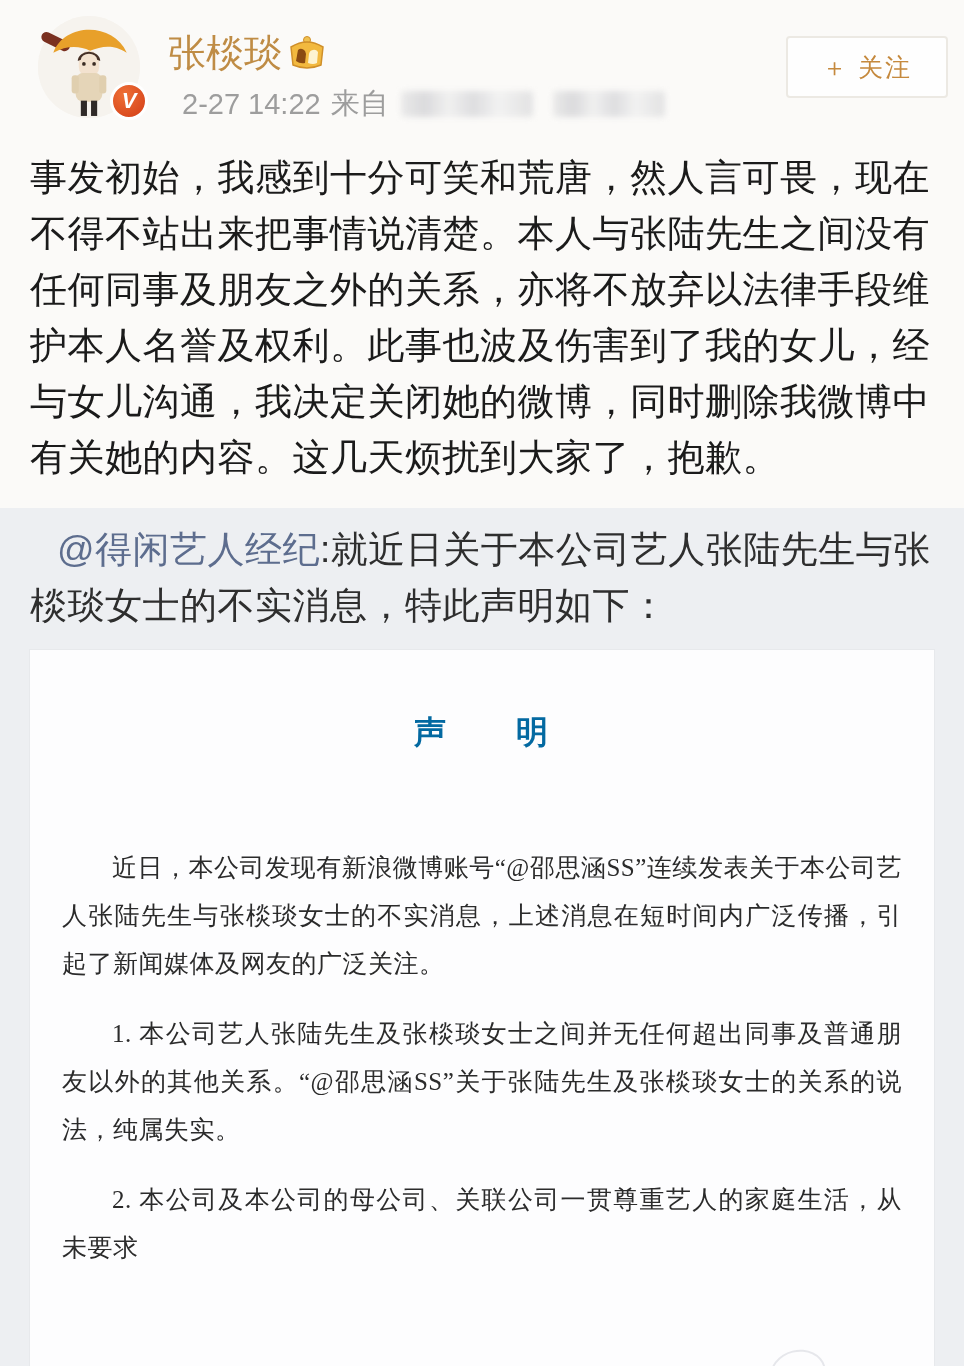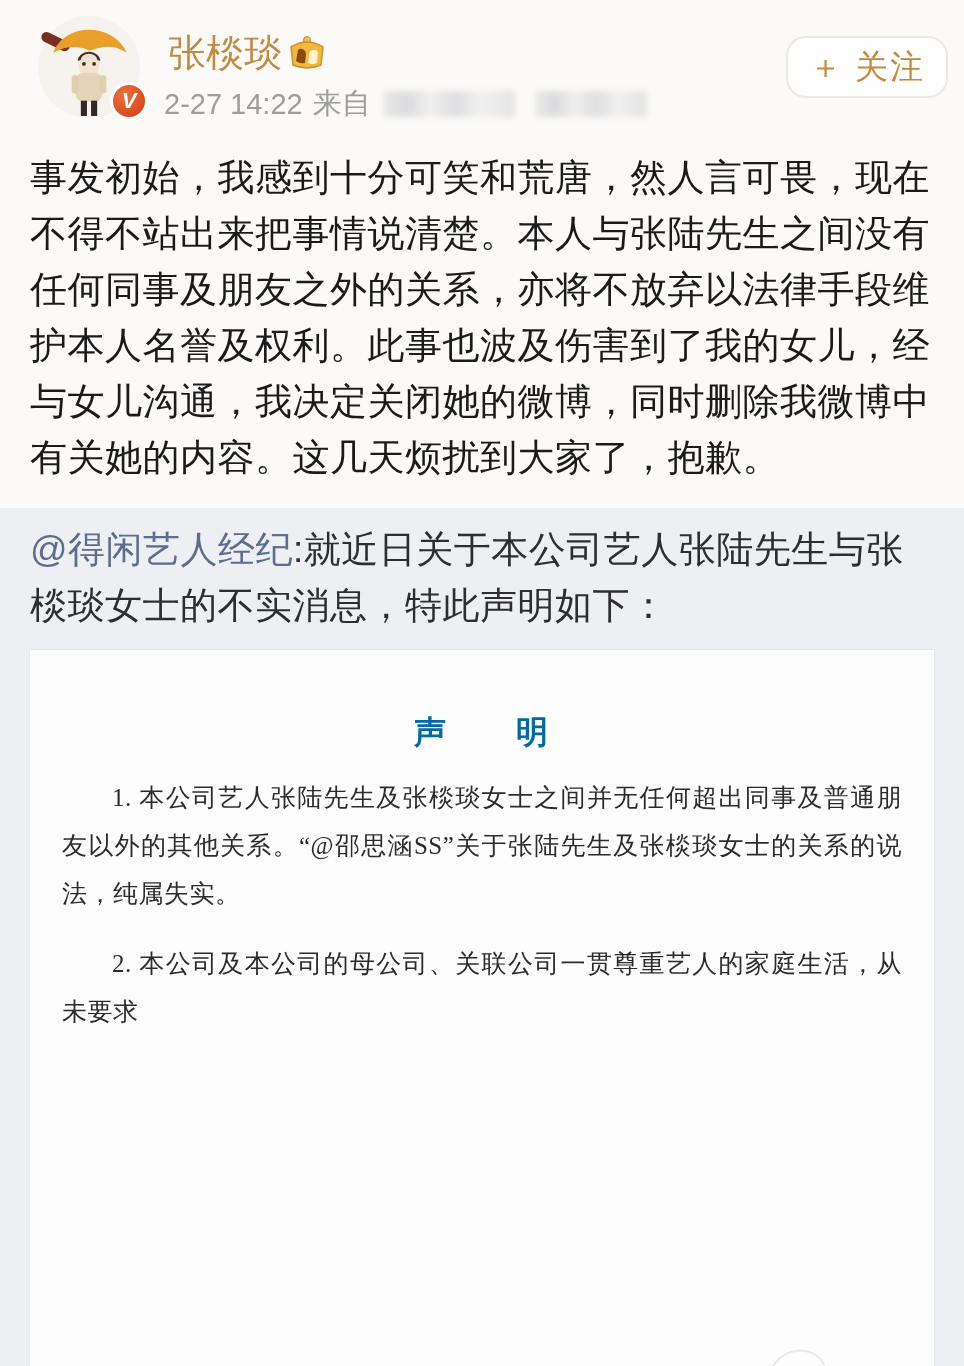--- a/index.html
+++ b/index.html
@@ -27,56 +27,56 @@
     color: #fff; font-weight: bold; font-style: italic; font-size: 22px;
     display: flex; align-items: center; justify-content: center;
   }
   .name-row {
     position: absolute; left: 168px; top: 28px;
     display: flex; align-items: center; gap: 4px;
   }
   .username { font-size: 38px; font-weight: 500; color: #bf8c45; cursor: pointer; }
   .crown-icon svg { width: 42px; height: 38px; display: block; }
   .time-row {
-    position: absolute; left: 164px; top: 84px;
+    position: absolute; left: 182px; top: 84px;
     display: flex; align-items: center; gap: 10px;
     font-size: 29px; color: #9d9d9d;
   }
   .blur-patch {
     display: inline-block; height: 26px; border-radius: 4px;
     background: linear-gradient(90deg,#e7e7e7,#d5d5d8 18%,#efefef 36%,#d9d9dc 55%,#f1f1f1 74%,#dededf 100%);
     filter: blur(3px); opacity: .85; margin-left: 2px;
   }
   .blur-1 { width: 132px; }
   .blur-2 { width: 112px; margin-left: 10px; }
   .follow-btn {
     position: absolute; right: 16px; top: 36px;
     width: 162px; height: 62px;
-    background: #fefefe; border: 2px solid #ece9e3; border-radius: 20px;
-    font-size: 33px; color: #c5893d; font-family: inherit;
+    background: #fefefe; border: 2px solid #ece9e3; border-radius: 4px;
+    font-size: 25px; color: #c5893d; font-family: inherit;
     display: flex; align-items: center; justify-content: center;
     cursor: pointer; letter-spacing: 2px;
   }
 
   
   .post-text {
     margin: 28px 28px 0 30px; width: 906px;
     font-size: 37px; line-height: 56px; letter-spacing: .5px;
     color: #1b1b1b;
   }
 
   
   .quote-section {
     margin-top: 22px; background: #edeff2;
     min-height: 880px;
     padding: 14px 28px 40px 30px;
     cursor: pointer;
   }
   .quote-text { font-size: 37px; line-height: 56px; letter-spacing: .5px; color: #2e2e2e; }
-  .quote-link { color: #5d6d8e; cursor: pointer; }
+  .quote-link { color: #5d6d8e; cursor: pointer; margin-left: 27px; }
 
   
   .document {
     position: relative;
     margin-top: 16px; margin-right: 2px;
     background: #fdfdfe;
     box-shadow: 0 0 0 1px rgba(0,0,0,.025);
     padding: 62px 32px 40px 32px;
     font-family: "Liberation Serif", "DejaVu Serif", serif;
     color: #2b2b2b;
@@ -151,19 +151,20 @@
     <div class="post-text">事发初始，我感到十分可笑和荒唐，然人言可畏，现在不得不站出来把事情说清楚。本人与张陆先生之间没有任何同事及朋友之外的关系，亦将不放弃以法律手段维护本人名誉及权利。此事也波及伤害到了我的女儿，经与女儿沟通，我决定关闭她的微博，同时删除我微博中有关她的内容。这几天烦扰到大家了，抱歉。</div>
   </div>
 
   <div class="quote-section">
     <div class="quote-text">
       <span class="quote-link">@得闲艺人经纪</span><span>:就近日关于本公司艺人张陆先生与张棪琰女士的不实消息，特此声明如下：</span>
     </div>
 
     <div class="document">
       <div class="doc-title">声　　明</div>
+      <p class="first">近日，本公司发现有新浪微博账号“@邵思涵SS”连续发表关于本公司艺人张陆先生与张棪琰女士的不实消息，上述消息在短时间内广泛传播，引起了新闻媒体及网友的广泛关注。</p>
       <p class="pt">1. 本公司艺人张陆先生及张棪琰女士之间并无任何超出同事及普通朋友以外的其他关系。“@邵思涵SS”关于张陆先生及张棪琰女士的关系的说法，纯属失实。</p>
       <p class="pt">2. 本公司及本公司的母公司、关联公司一贯尊重艺人的家庭生活，从未要求</p>
       <div class="watermark"></div>
     </div>
   </div>
 
 </div>
 
 </body></html>

